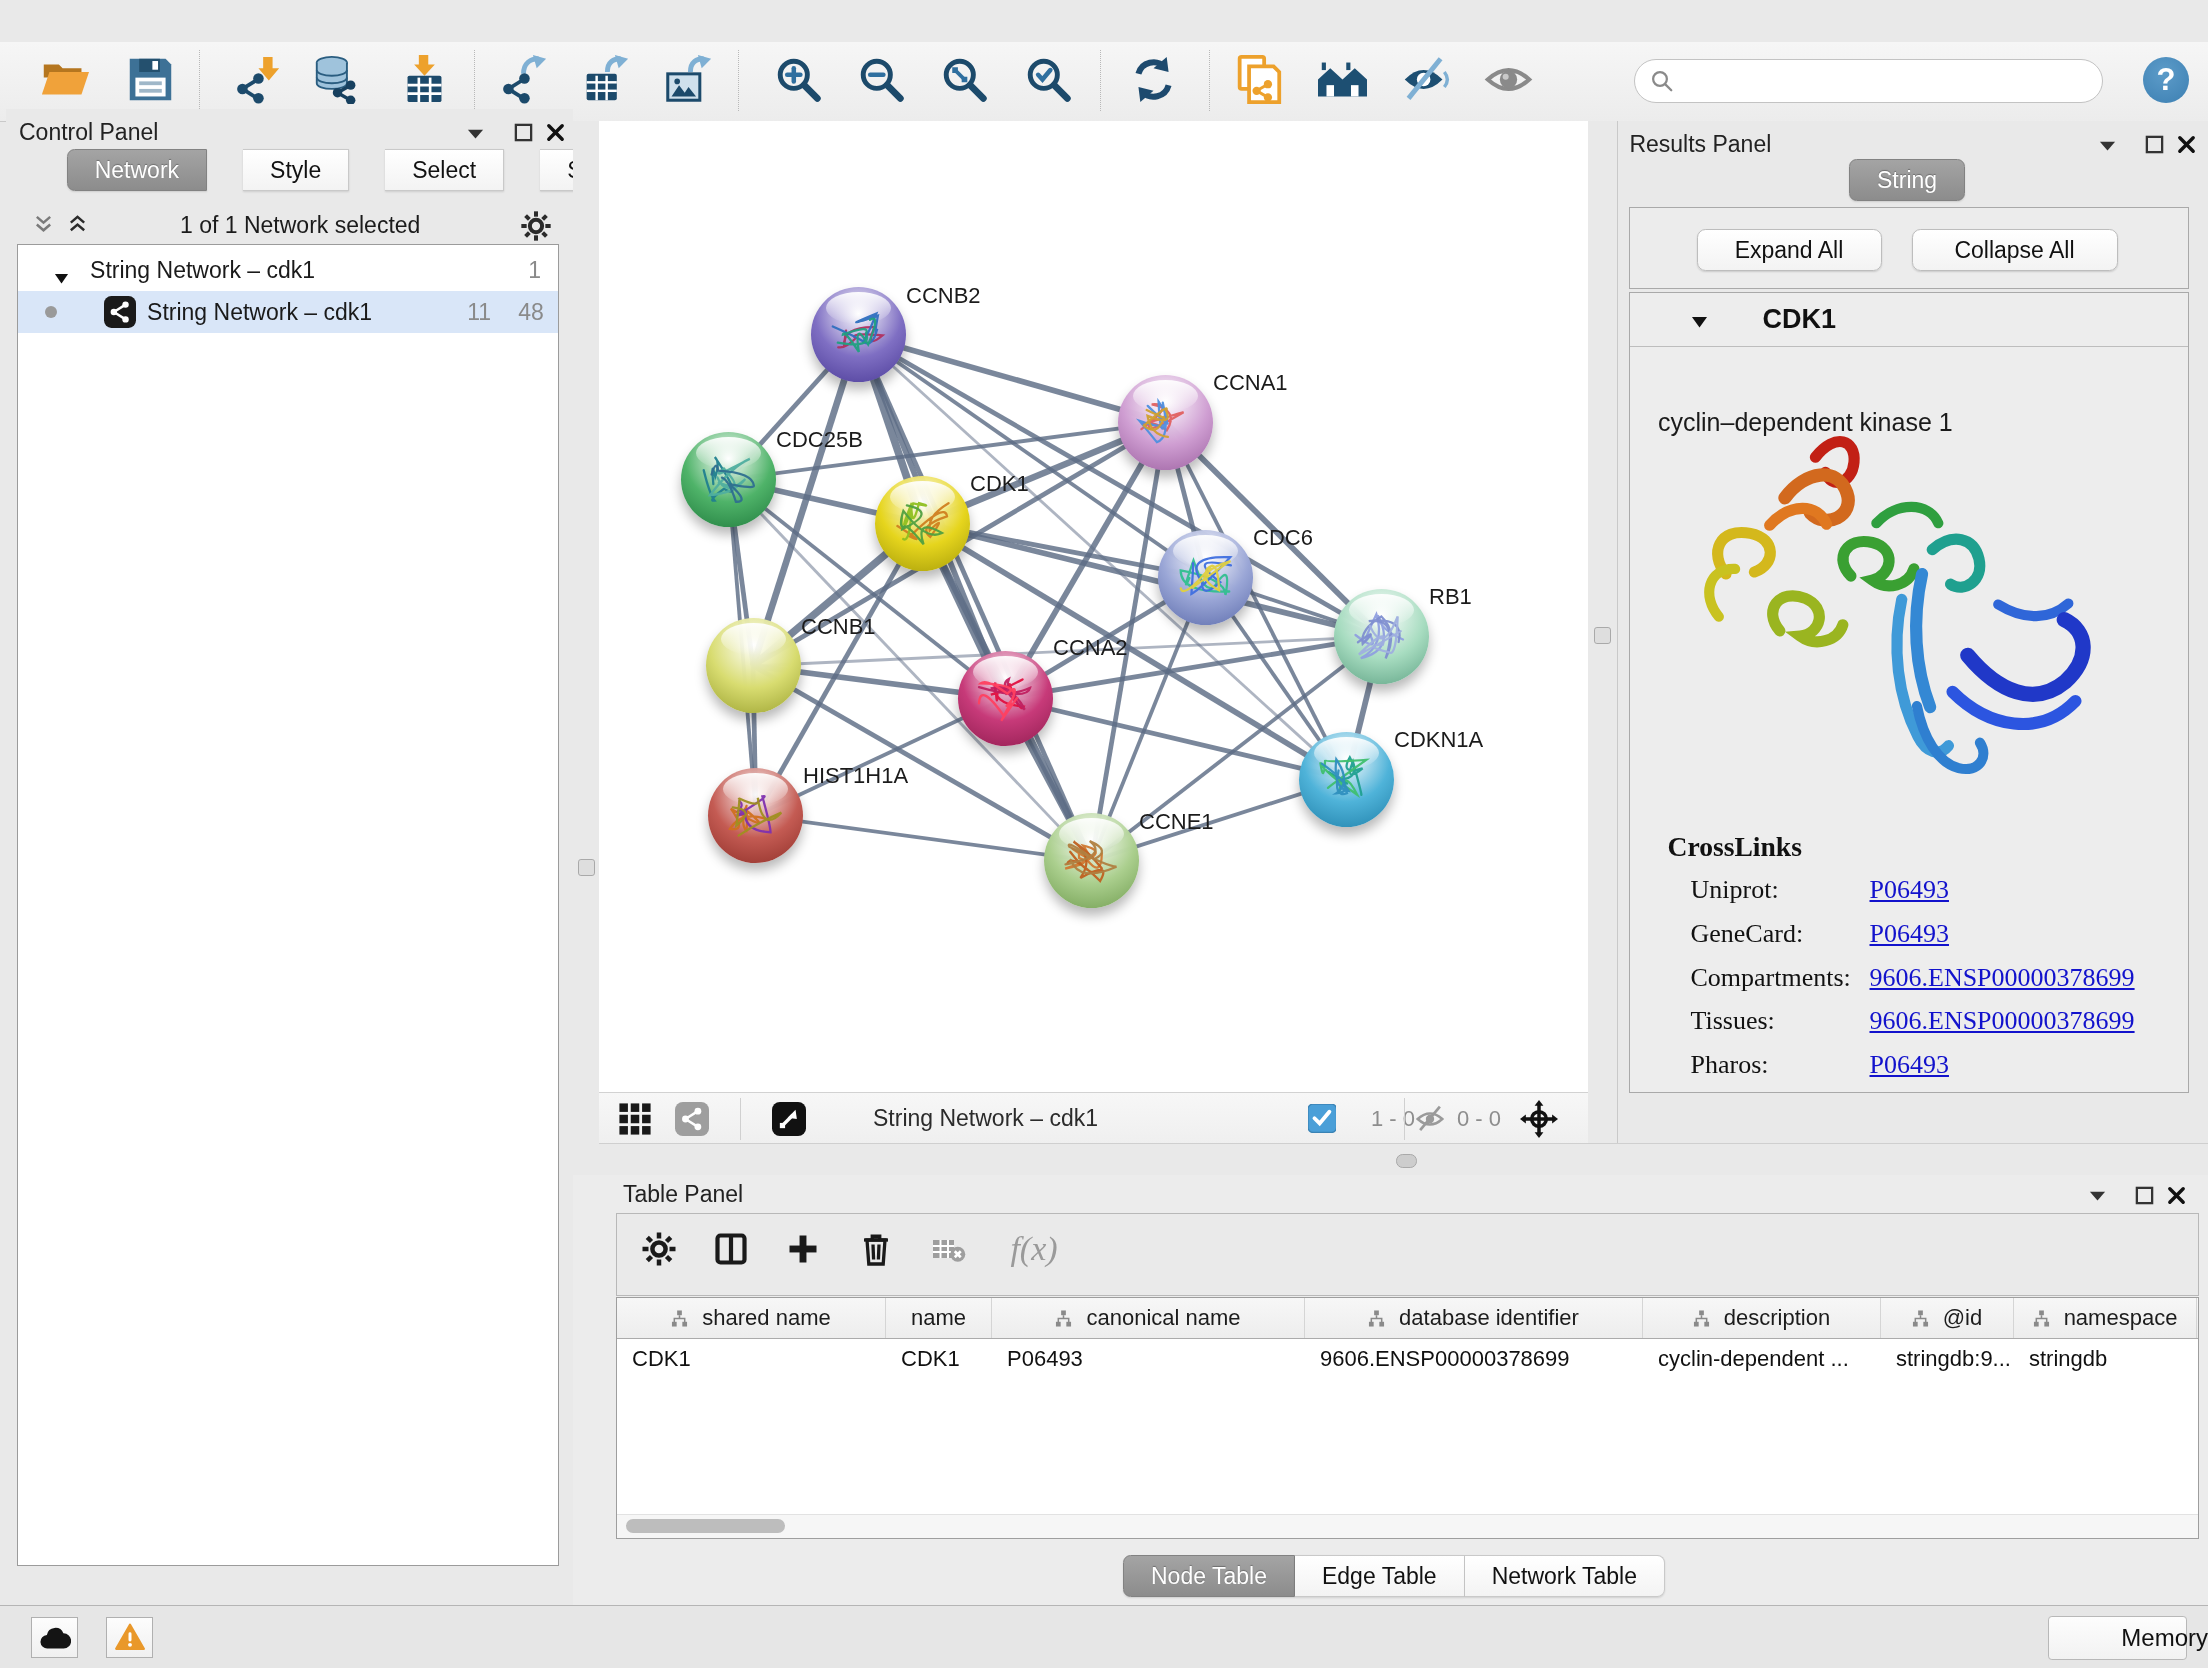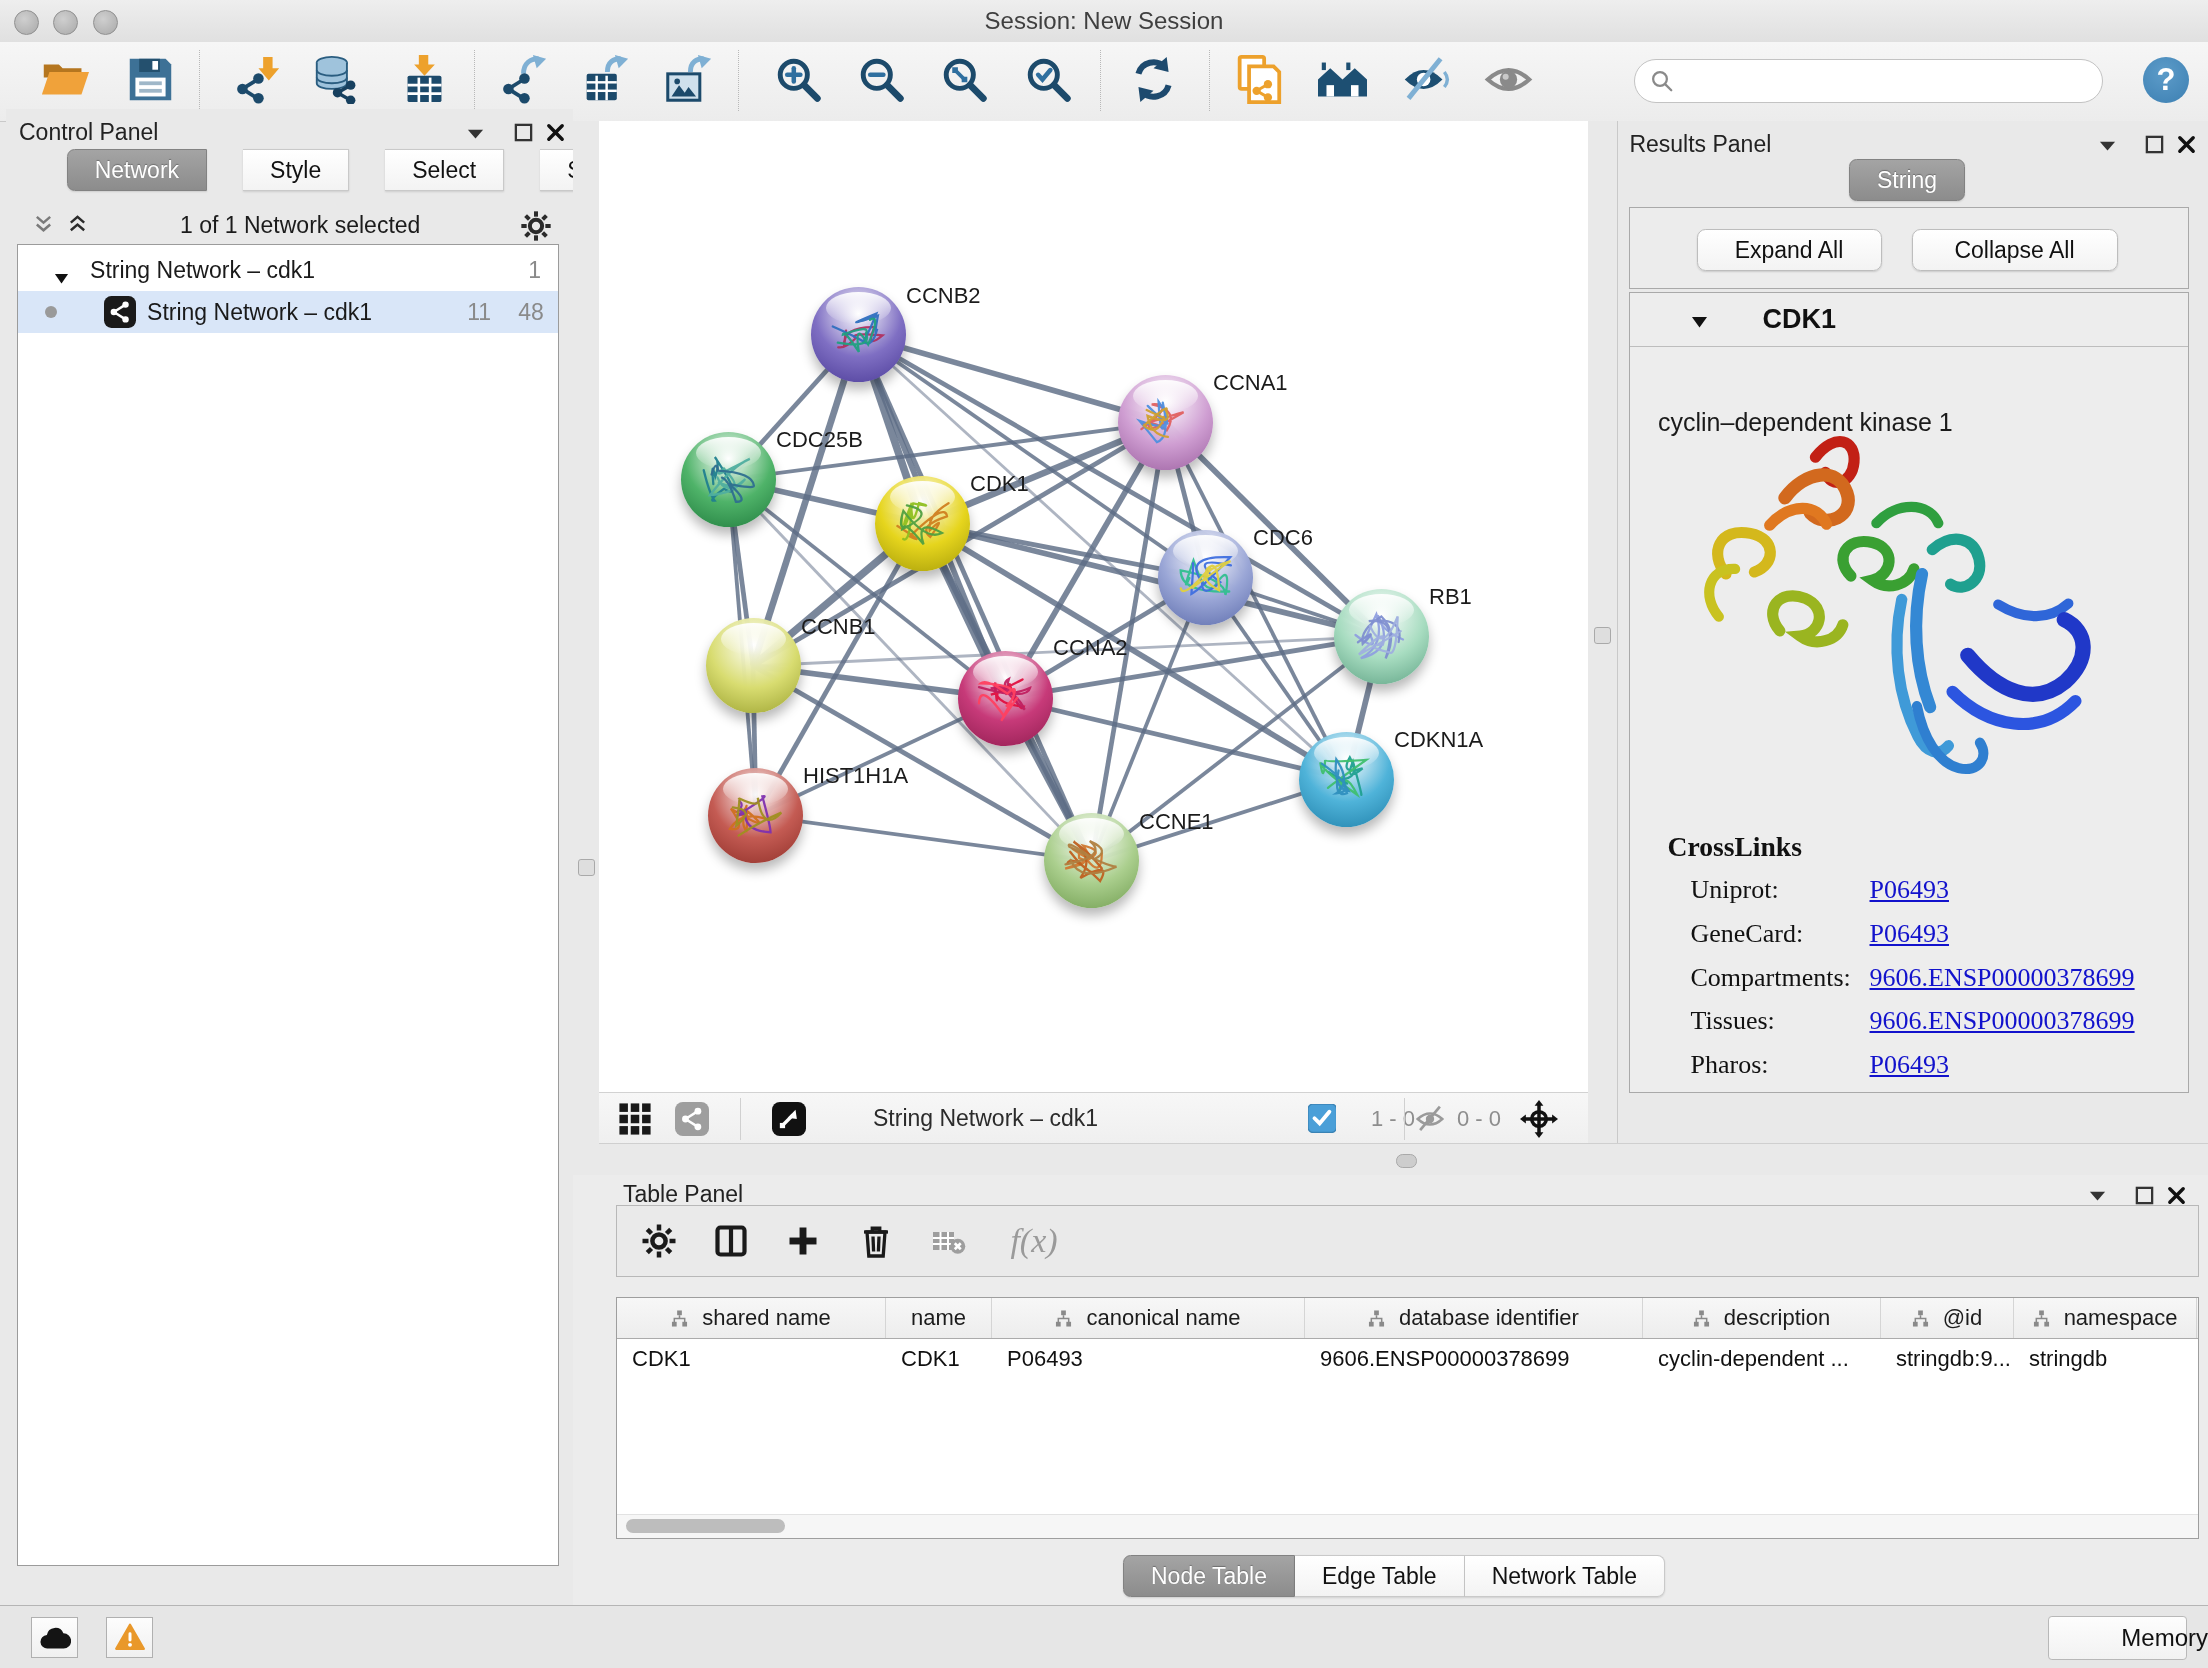--- a/index.html
+++ b/index.html
@@ -64,21 +64,21 @@
   #rp-protein-name{position:absolute;left:133px;top:0;font-size:27px;font-weight:bold;line-height:53px;color:#111;}
   #rp-desc{position:absolute;left:28.5px;top:67px;font-size:25px;color:#1a1a1a;margin-top:48px;}
   #rp-ribbon{position:absolute;left:33px;top:107px;}
   #rp-xl-title{position:absolute;left:38px;top:538px;font-family:"Liberation Serif",serif;font-weight:bold;font-size:27.6px;color:#111;}
   .xl-row{position:absolute;left:61px;width:476px;height:44px;font-family:"Liberation Serif",serif;font-size:26px;color:#111;}
   .xl-row a{position:absolute;left:179px;color:#1212cc;text-decoration:underline;}
 
   
   #table-panel{position:absolute;left:573px;top:1175px;width:1636px;height:431px;background:#ececec;}
   #tp-title{position:absolute;left:50px;top:5.7px;}
-  #tp-toolbar{position:absolute;left:43px;top:30px;width:1583px;height:72px;background:#eaeaea;border:1px solid #b8b8b8;box-sizing:border-box;}
+  #tp-toolbar{position:absolute;left:43px;top:38px;width:1583px;height:83px;background:#eaeaea;border:1px solid #b8b8b8;box-sizing:border-box;}
   .tpi{position:absolute;top:14.3px;width:42px;height:42px;display:flex;align-items:center;justify-content:center;}
   #tp-table{position:absolute;left:43px;top:122px;width:1583px;height:242px;background:#fff;border:1.9px solid #9e9e9e;box-sizing:border-box;}
   #tp-head{display:flex;height:40px;background:linear-gradient(#f7f7f7,#ededed);border-bottom:1px solid #ababab;}
   .th{display:flex;align-items:center;justify-content:center;gap:14px;font-size:22px;color:#1c1c1c;border-right:1px solid #d5d5d5;box-sizing:border-box;overflow:hidden;white-space:nowrap;}
   #tp-row{display:flex;height:40px;}
   .td{font-size:22px;color:#111;padding-left:15px;box-sizing:border-box;line-height:40px;overflow:hidden;white-space:nowrap;}
   #tp-hscroll{position:absolute;left:0;bottom:0;width:100%;height:23px;background:#f6f6f6;border-top:1px solid #e2e2e2;}
   #tp-hscroll .thumb{position:absolute;left:8.6px;top:3.8px;width:159px;height:14.3px;background:#bdbdbd;border-radius:7.6px;}
   #tp-tabs{position:absolute;left:550px;top:380px;}
 
@@ -87,26 +87,20 @@
   .sb-btn{position:absolute;top:10.5px;width:47px;height:41px;background:linear-gradient(#fdfdfd,#f0f0f0);border:1.9px solid #b0b0b0;display:flex;align-items:center;justify-content:center;box-sizing:border-box;}
   #memory-btn{position:absolute;right:21px;top:9.5px;width:139px;height:44px;background:linear-gradient(#fdfdfd,#f2f2f2);border:1px solid #b8b8b8;border-radius:3.8px;display:flex;align-items:center;box-sizing:border-box;padding-left:44px;}
   #memory-dot{width:23px;height:23px;border-radius:50%;background:#18923c;margin-left:15px;}
   #memory-label{font-size:24px;color:#111;margin-left:13.3px;}
 </style>
 </head>
 <body>
 
 <div id="window">
 
-  <div id="titlebar">
-    <div class="tlight" style="left:14.3px"></div>
-    <div class="tlight" style="left:53px"></div>
-    <div class="tlight" style="left:93px"></div>
-    <div id="win-title">Session: New Session</div>
-  </div>
 
   <div id="toolbar">
     <span class="tbi" style="left:38px">
       <svg width="49" height="49" viewBox="0 0 26 26">
           <path fill="#b5761f" d="M2 5h8l2 2h10v5H2z"></path>
           <path fill="#f0a23a" d="M1 21L5 9h21l-4 12z"></path>
         </svg>
     </span>
     <span class="tbi" style="left:124px">
       <svg width="49" height="49" viewBox="0 0 26 26">

